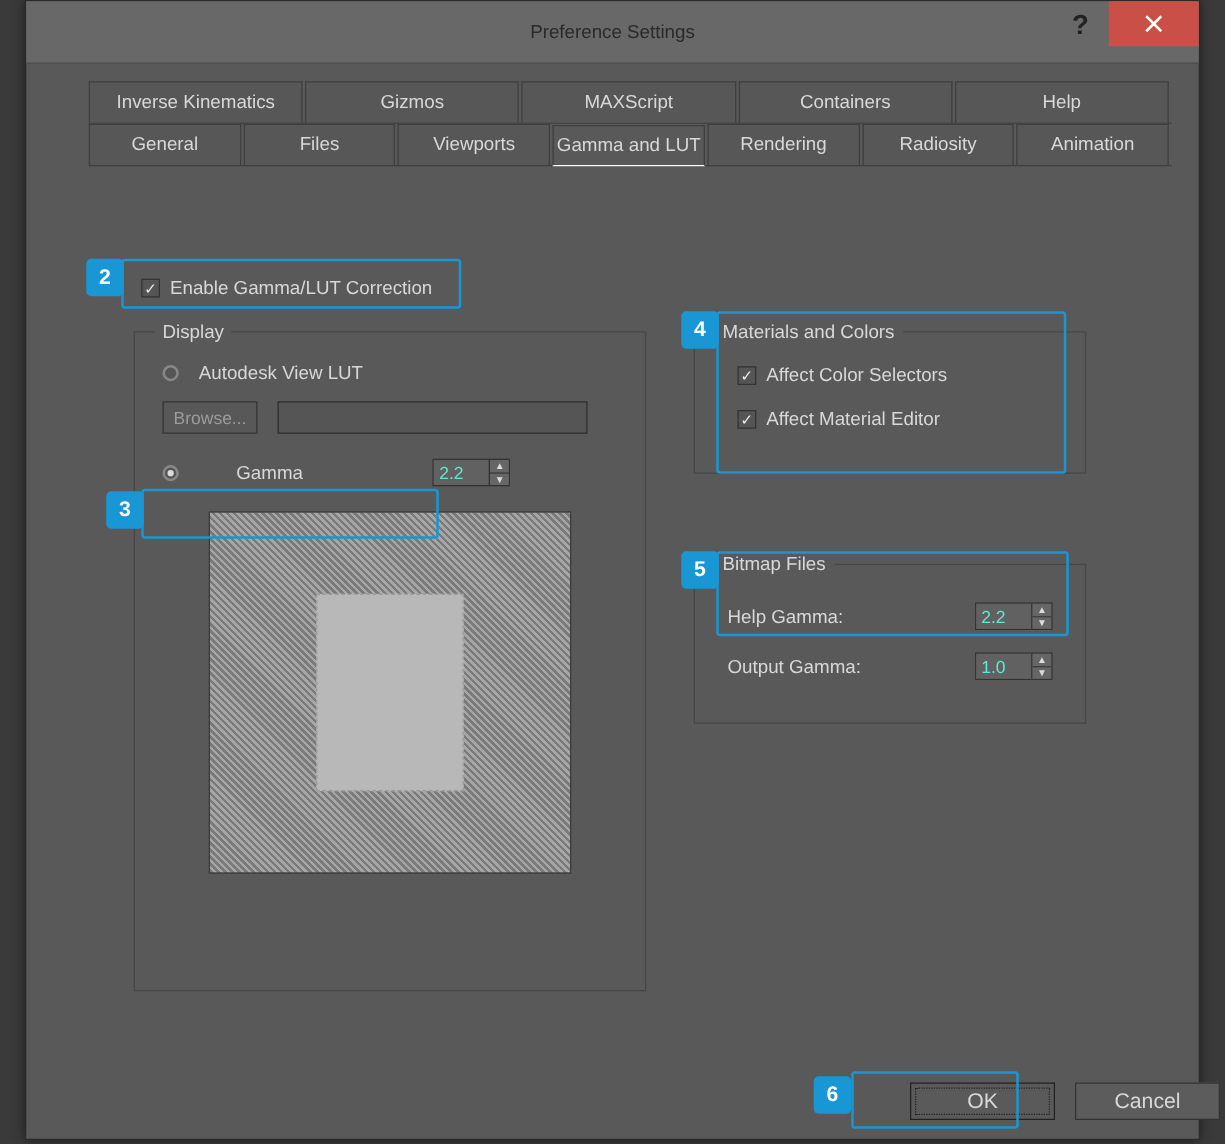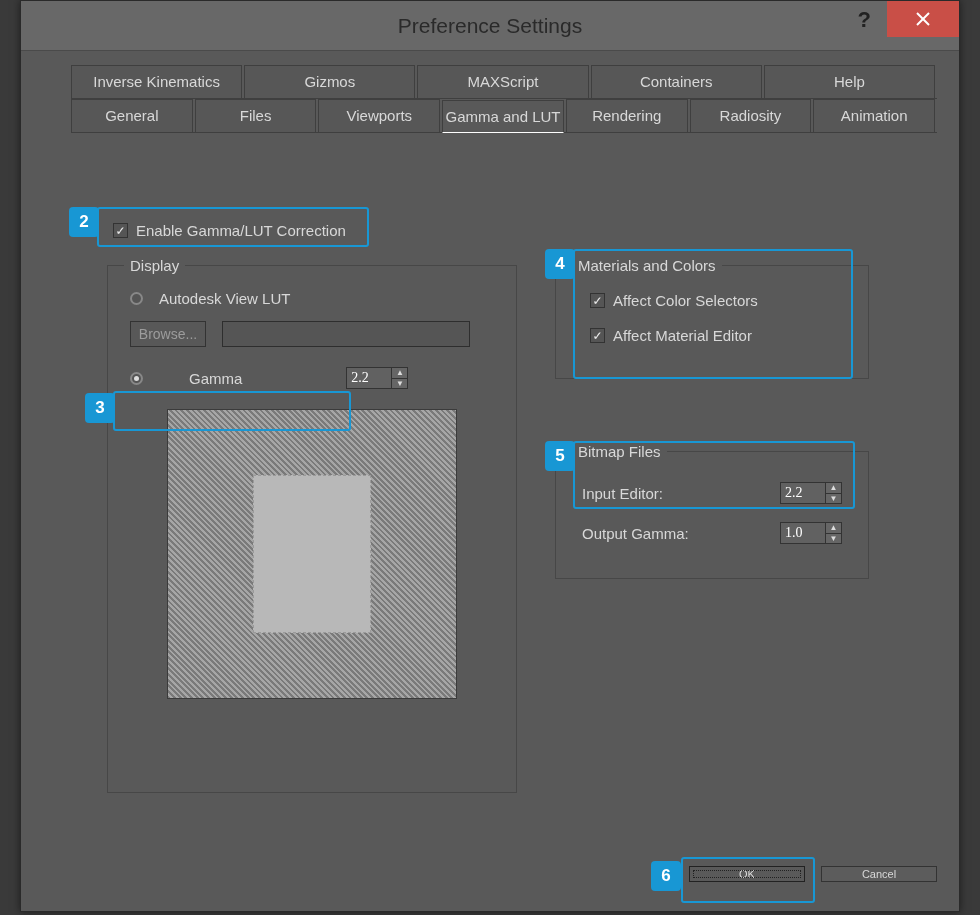--- a/index.html
+++ b/index.html
@@ -27,21 +27,21 @@
   .titlebar {
     height: 50px;
     background: #686868;
     border-bottom: 1px solid #4a4a4a;
     display: flex;
     align-items: center;
     justify-content: center;
     position: relative;
   }
   .titlebar-title {
-    font-size: 21px;
+    font-size: 15px;
     color: #2a2a2a;
     font-weight: 400;
   }
   .titlebar-help {
     position: absolute;
     right: 88px;
     top: 6px;
     font-size: 22px;
     font-weight: bold;
     color: #222;
@@ -149,24 +149,23 @@
     display:inline-flex;
     align-items:stretch;
     border:1px solid #333;
     background:#555;
     height:22px;
   }
   .spinner input {
     width:44px;
     background:#616161;
     border:none;
-    color:#ffffff;
+    color:#5eead4;
     padding:0 4px;
     font-size:14px;
-    font-family:Liberation Serif, serif;
   }
   .spinner .spin-btns {
     width:16px;
     border-left:1px solid #333;
     display:flex;
     flex-direction:column;
   }
   .spinner .spin-btn {
     flex:1;
     display:flex; align-items:center; justify-content:center;
@@ -201,25 +200,26 @@
   }
   .preview-inner {
     width: 118px;
     height: 158px;
     background:#b8b8b8;
     border:1px dashed #9a9a9a;
   }
 
   .dlg-btn {
     width: 116px;
-    height: 16px;
+    height: 30px;
     background:#5c5c5c;
     border:1px solid #333;
     color:#d8d8d8;
-    font-size:11px;
+    font-size:17px;
+    margin-left:39px;
   }
   .dlg-btn.focus {
     outline: 1px dotted #222;
     outline-offset: -5px;
     border:1px solid #222;
     background:#5a5a5a;
   }
 
   .label { color:#d8d8d8; font-size:15px; }
 </style>
@@ -305,21 +305,21 @@
       </div>
       <div class="checkbox-row" style="margin:0 0 4px 18px;">
         <span class="checkbox checked"></span>
         <span class="label">Affect Material Editor</span>
       </div>
     </fieldset>
 
     <fieldset class="groupbox" style="left:534px; top:392px; width:314px; height:136px;">
       <legend>Bitmap Files</legend>
       <div style="display:flex; align-items:center; justify-content:space-between; margin:8px 10px 18px 10px;">
-        <span class="label">Input Editor:</span>
+        <span class="label">Help Gamma:</span>
         <div class="spinner">
           <input value="2.2" style="">
           <div class="spin-btns">
             <div class="spin-btn">▲</div>
             <div class="spin-btn">▼</div>
           </div>
         </div>
       </div>
       <div style="display:flex; align-items:center; justify-content:space-between; margin:0 10px 8px 10px;">
         <span class="label">Output Gamma:</span>

